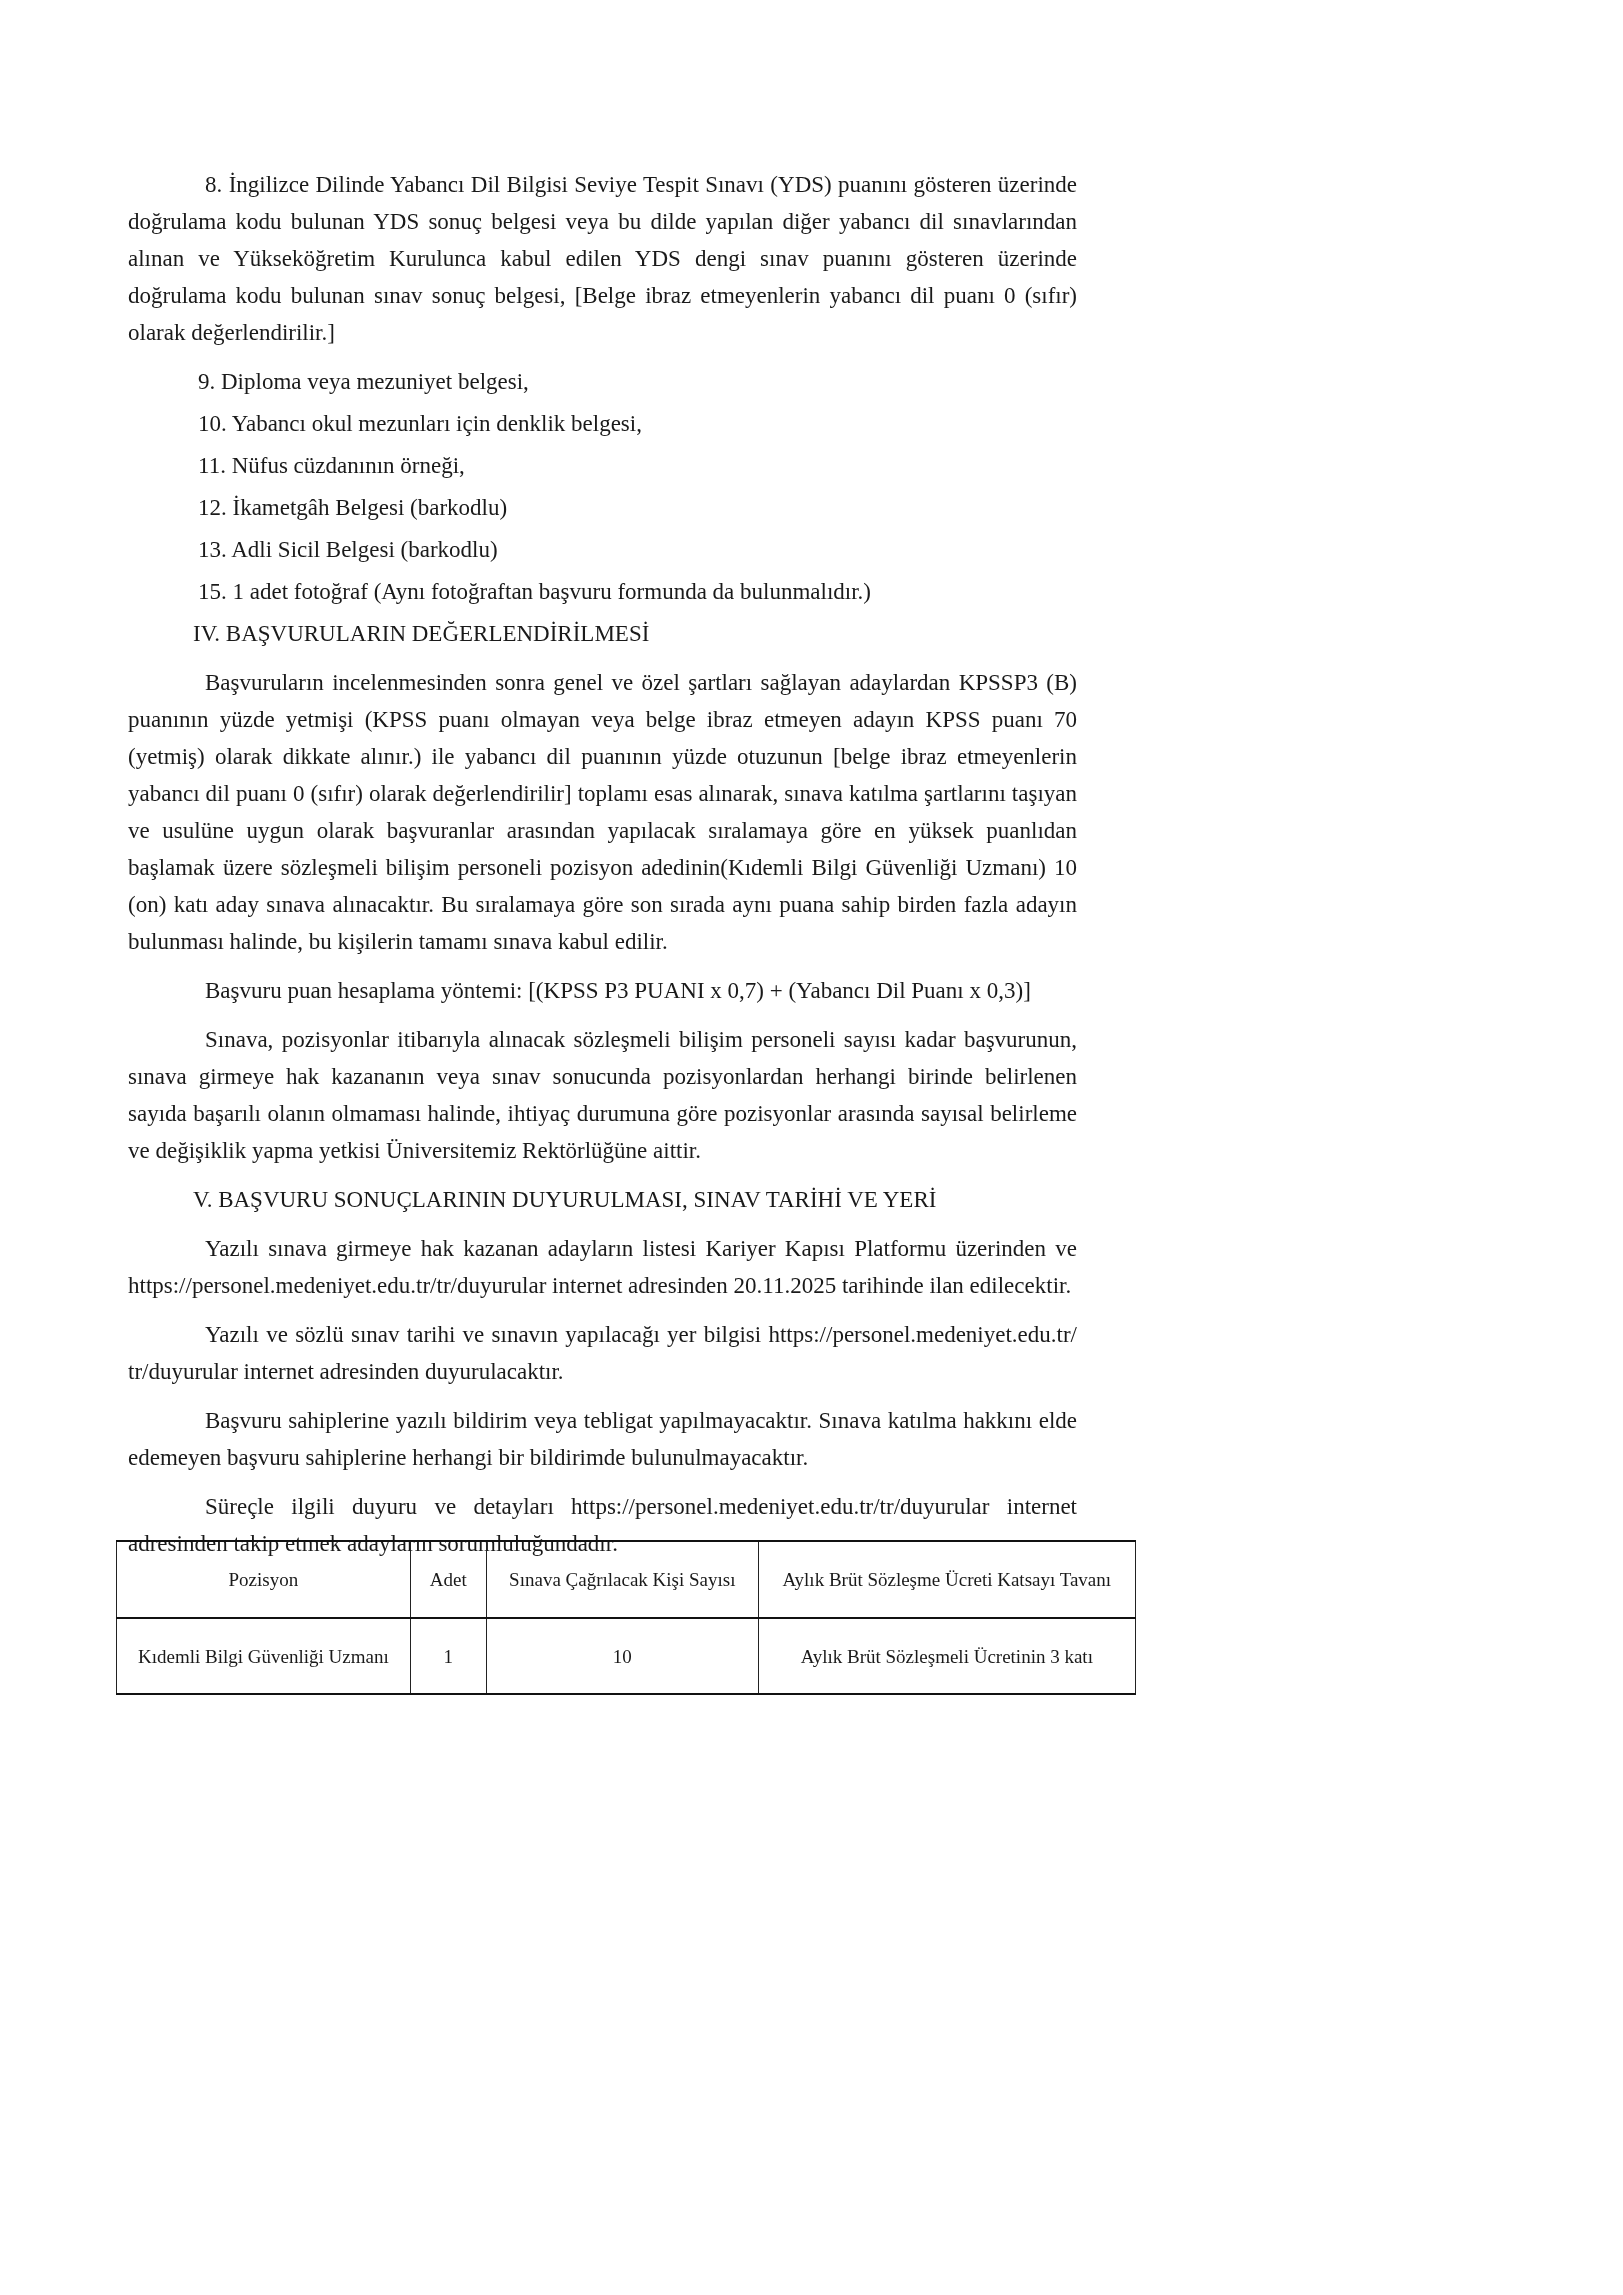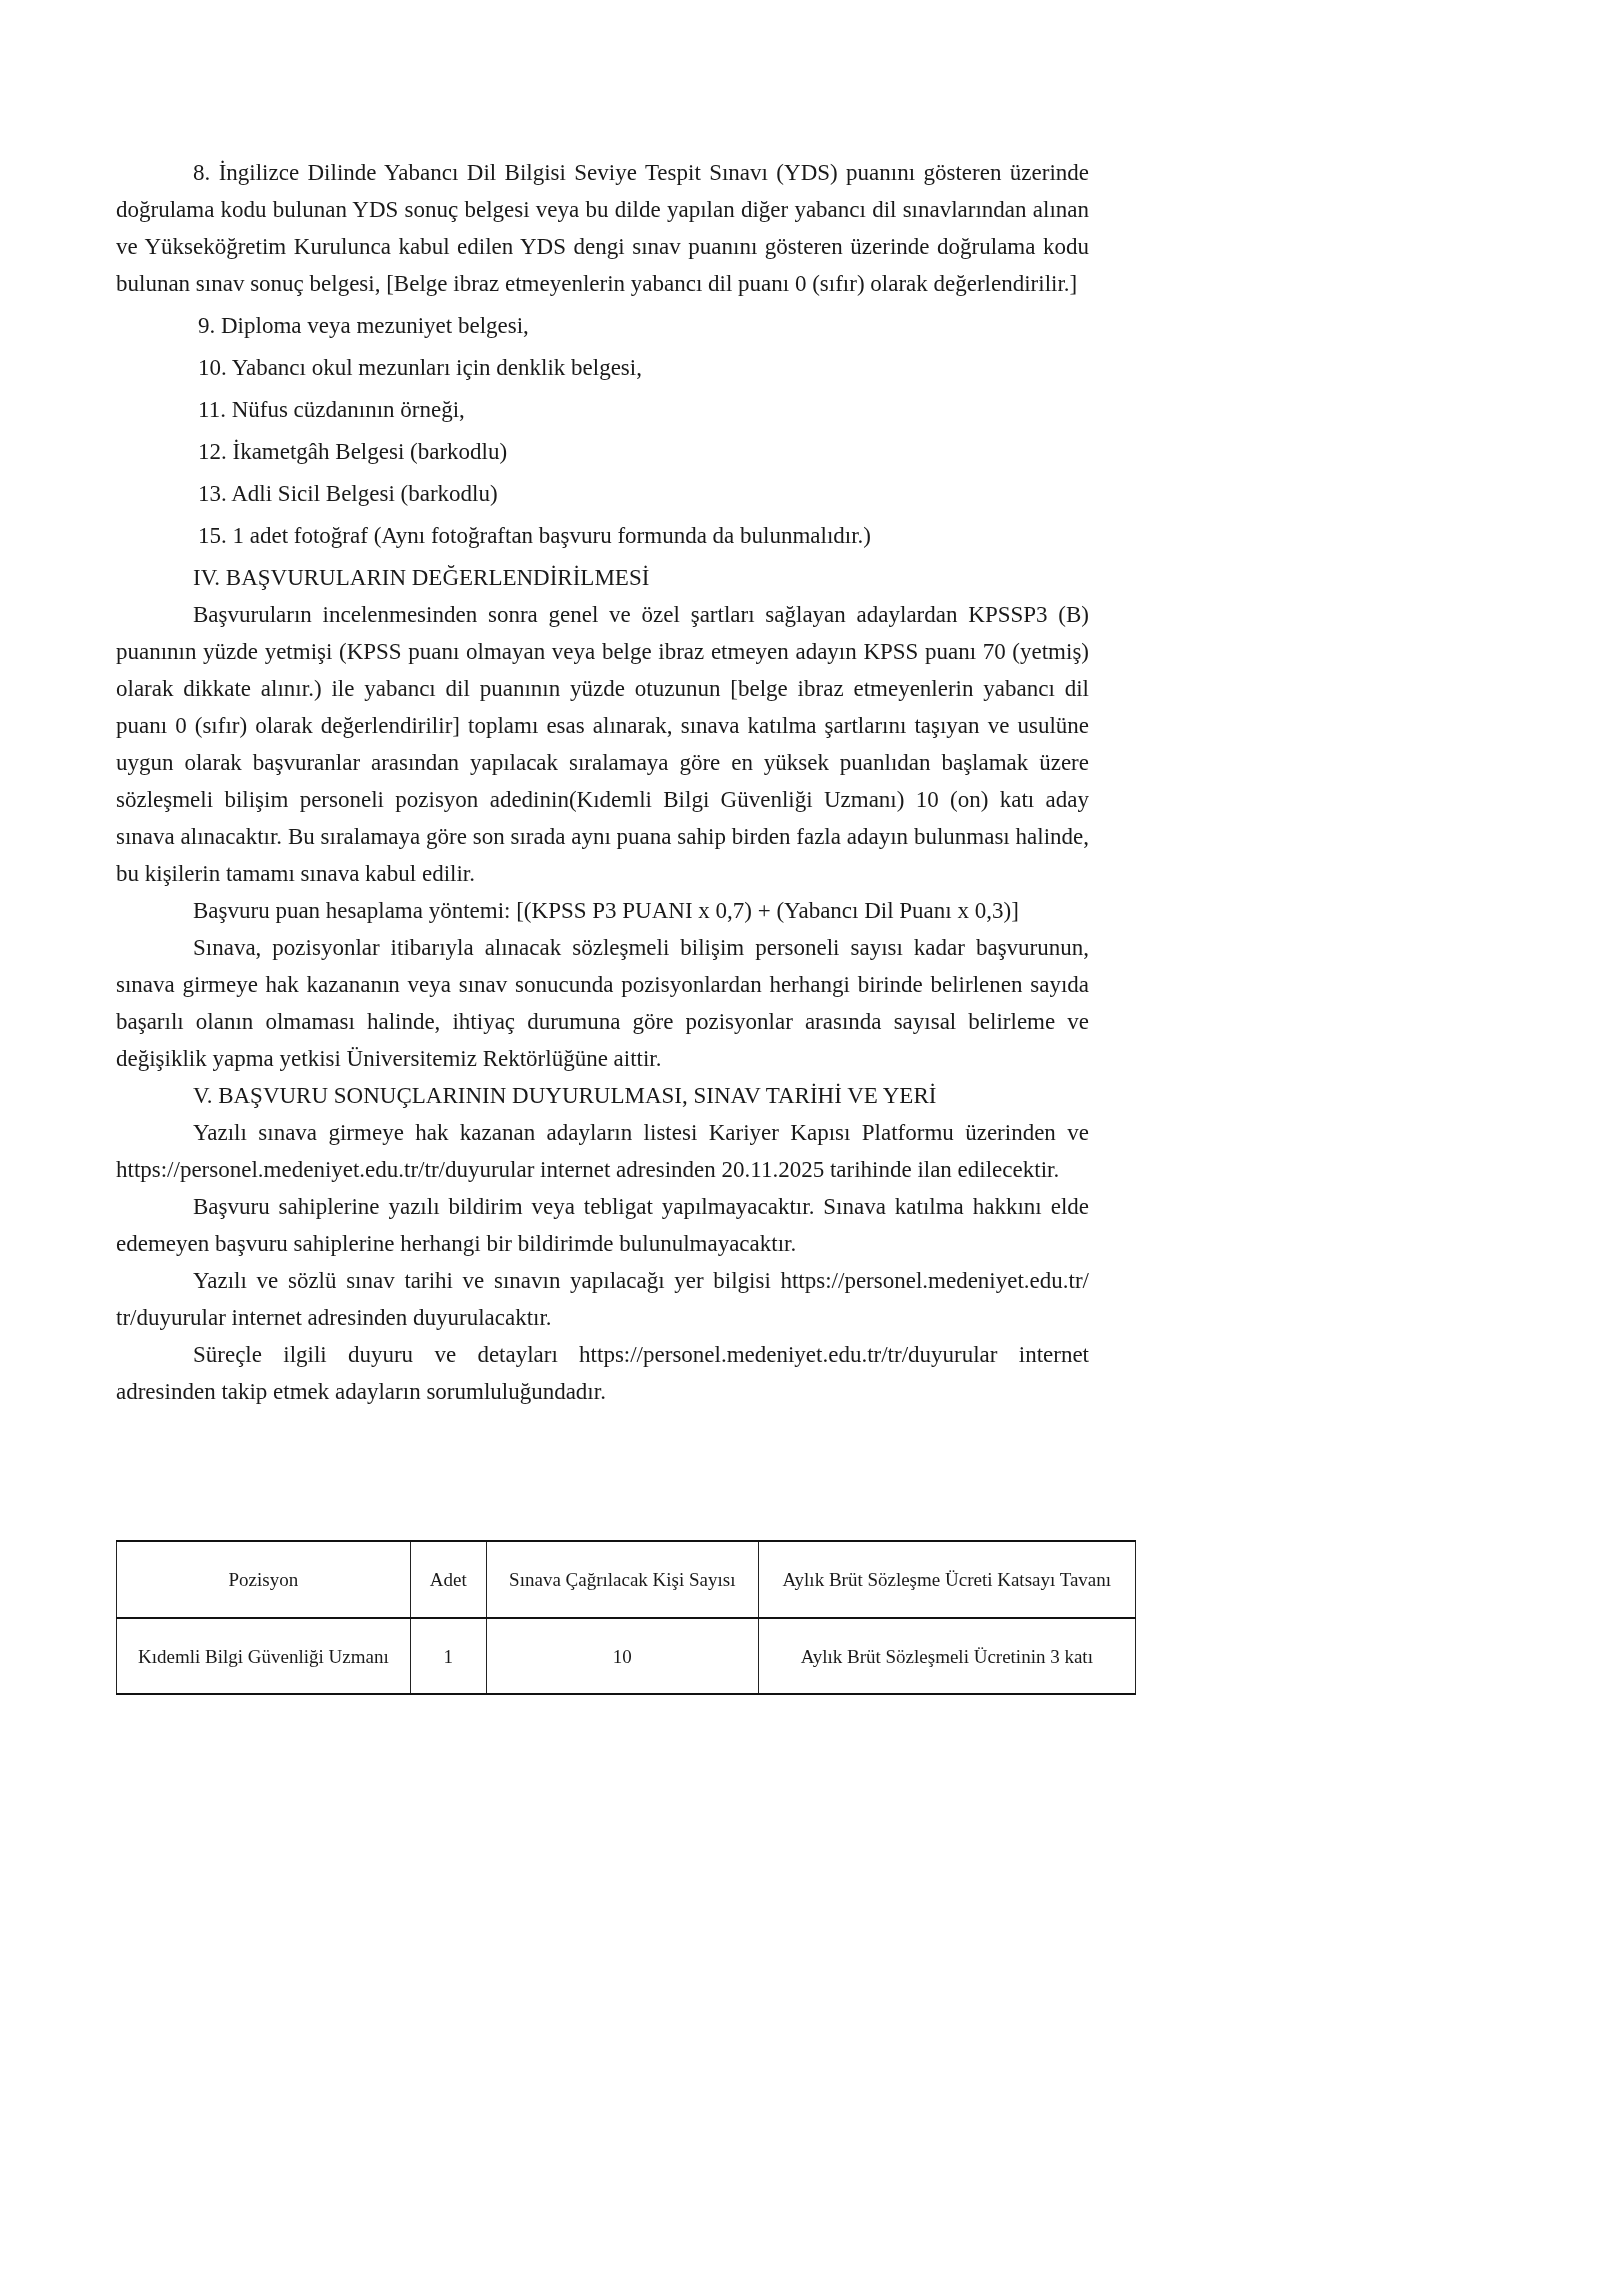--- a/index.html
+++ b/index.html
@@ -2,21 +2,21 @@
 <html style="font-size:10.5px"><head>
 <meta charset="utf-8">
 <style>
   html, body { margin: 0; padding: 0; background: #ffffff; }
   body { width: 1623px; height: 2295px; position: relative; overflow: hidden; }
   .page {
     position: absolute; left: 116px; top: 154px; width: 973px;
     font-family: "Liberation Serif", "DejaVu Serif", serif;
     font-size: 23px; line-height: 37px; color: #1a1a1a;
   }
-  .p { margin: 0; text-align: justify; text-align-last: left; }
+  .p { margin: 12px; text-align: justify; text-align-last: left; }
   .ind { text-indent: 77px; }
   .item { margin: 5px; padding-left: 77px; }
   .heading { margin: 0; padding-left: 77px; }
   table.pos {
     position: absolute; left: 116px; top: 1540px; width: 1020px;
     border-collapse: collapse;
     font-family: "Liberation Serif", "DejaVu Serif", serif;
     font-size: 19px; line-height: 37px; color: #1a1a1a;
   }
   table.pos th, table.pos td {
@@ -40,22 +40,22 @@
   <p class="item">13. Adli Sicil Belgesi (barkodlu)</p>
   <p class="item">15. 1 adet fotoğraf (Aynı fotoğraftan başvuru formunda da bulunmalıdır.)</p>
 
   <p class="heading">IV. BAŞVURULARIN DEĞERLENDİRİLMESİ</p>
   <p class="p ind">Başvuruların incelenmesinden sonra genel ve özel şartları sağlayan adaylardan KPSSP3 (B) puanının yüzde yetmişi (KPSS puanı olmayan veya belge ibraz etmeyen adayın KPSS puanı 70 (yetmiş) olarak dikkate alınır.) ile yabancı dil puanının yüzde otuzunun [belge ibraz etmeyenlerin yabancı dil puanı 0 (sıfır) olarak değerlendirilir] toplamı esas alınarak, sınava katılma şartlarını taşıyan ve usulüne uygun olarak başvuranlar arasından yapılacak sıralamaya göre en yüksek puanlıdan başlamak üzere sözleşmeli bilişim personeli pozisyon adedinin(Kıdemli Bilgi Güvenliği Uzmanı) 10 (on) katı aday sınava alınacaktır. Bu sıralamaya göre son sırada aynı puana sahip birden fazla adayın bulunması halinde, bu kişilerin tamamı sınava kabul edilir.</p>
   <p class="p ind">Başvuru puan hesaplama yöntemi: [(KPSS P3 PUANI x 0,7) + (Yabancı Dil Puanı x 0,3)]</p>
   <p class="p ind">Sınava, pozisyonlar itibarıyla alınacak sözleşmeli bilişim personeli sayısı kadar başvurunun, sınava girmeye hak kazananın veya sınav sonucunda pozisyonlardan herhangi birinde belirlenen sayıda başarılı olanın olmaması halinde, ihtiyaç durumuna göre pozisyonlar arasında sayısal belirleme ve değişiklik yapma yetkisi Üniversitemiz Rektörlüğüne aittir.</p>
 
   <p class="heading">V. BAŞVURU SONUÇLARININ DUYURULMASI, SINAV TARİHİ VE YERİ</p>
   <p class="p ind">Yazılı sınava girmeye hak kazanan adayların listesi Kariyer Kapısı Platformu üzerinden ve https://personel.medeniyet.edu.tr/tr/duyurular internet adresinden 20.11.2025 tarihinde ilan edilecektir.</p>
+  <p class="p ind">Yazılı ve sözlü sınav tarihi ve sınavın yapılacağı yer bilgisi https://personel.medeniyet.edu.tr/ tr/duyurular internet adresinden duyurulacaktır.</p>
   <p class="p ind">Başvuru sahiplerine yazılı bildirim veya tebligat yapılmayacaktır. Sınava katılma hakkını elde edemeyen başvuru sahiplerine herhangi bir bildirimde bulunulmayacaktır.</p>
-  <p class="p ind">Yazılı ve sözlü sınav tarihi ve sınavın yapılacağı yer bilgisi https://personel.medeniyet.edu.tr/ tr/duyurular internet adresinden duyurulacaktır.</p>
   <p class="p ind">Süreçle ilgili duyuru ve detayları https://personel.medeniyet.edu.tr/tr/duyurular internet adresinden takip etmek adayların sorumluluğundadır.</p>
 </div>
 
 <table class="pos">
   <colgroup>
     <col style="width:281px">
     <col style="width:73px">
     <col style="width:260px">
     <col style="width:361px">
   </colgroup>

